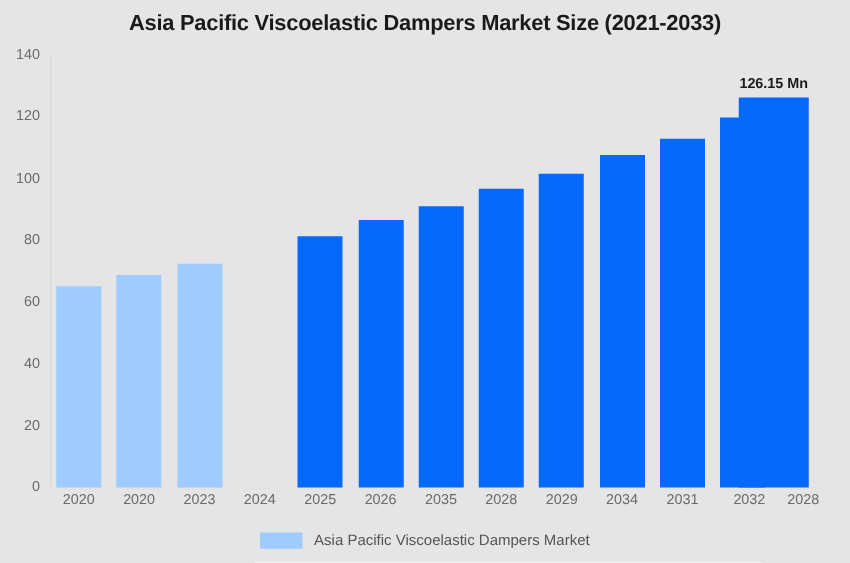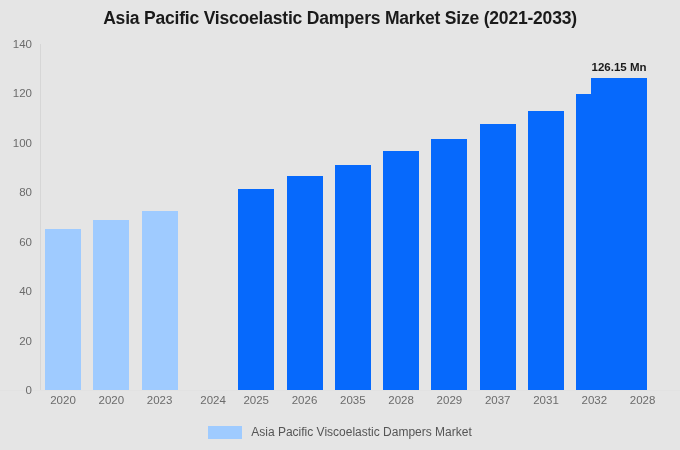--- a/index.html
+++ b/index.html
@@ -157,21 +157,21 @@
       </div>
       <div class="x-tick" style="left: 45px; width: 36px;">2020</div>
       <div class="bar" style="left: 93.3px; width: 36px; height: 170.034px;">
         <div class="bar-rect" style="height: 170.034px; background: rgb(159, 203, 255);"></div>
       </div>
       <div class="x-tick" style="left: 93.3px; width: 36px;">2020</div>
       <div class="bar" style="left: 141.6px; width: 36px; height: 179.179px;">
         <div class="bar-rect" style="height: 179.179px; background: rgb(159, 203, 255);"></div>
       </div>
       <div class="x-tick" style="left: 141.6px; width: 36px;">2023</div>
-      <div class="x-tick" style="left: 189.9px; width: 36px; text-align: right;">2024</div>
+      <div class="x-tick" style="left: 189.9px; width: 36px;">2024</div>
       <div class="bar" style="left: 238.2px; width: 36px; height: 200.927px;">
         <div class="bar-rect" style="height: 200.927px; background: rgb(6, 105, 252);"></div>
       </div>
       <div class="x-tick" style="left: 238.2px; width: 36px;">2025</div>
       <div class="bar" style="left: 286.5px; width: 36px; height: 214.026px;">
         <div class="bar-rect" style="height: 214.026px; background: rgb(6, 105, 252);"></div>
       </div>
       <div class="x-tick" style="left: 286.5px; width: 36px;">2026</div>
       <div class="bar" style="left: 334.8px; width: 36px; height: 224.9px;">
         <div class="bar-rect" style="height: 224.9px; background: rgb(6, 105, 252);"></div>
@@ -181,29 +181,29 @@
         <div class="bar-rect" style="height: 238.987px; background: rgb(6, 105, 252);"></div>
       </div>
       <div class="x-tick" style="left: 383.1px; width: 36px;">2028</div>
       <div class="bar" style="left: 431.4px; width: 36px; height: 251.097px;">
         <div class="bar-rect" style="height: 251.097px; background: rgb(6, 105, 252);"></div>
       </div>
       <div class="x-tick" style="left: 431.4px; width: 36px;">2029</div>
       <div class="bar" style="left: 479.7px; width: 36px; height: 265.926px;">
         <div class="bar-rect" style="height: 265.926px; background: rgb(6, 105, 252);"></div>
       </div>
-      <div class="x-tick" style="left: 479.7px; width: 36px;">2037</div>
+      <div class="x-tick" style="left: 479.7px; width: 36px;">2034</div>
       <div class="bar" style="left: 528px; width: 36px; height: 279.024px;">
         <div class="bar-rect" style="height: 279.024px; background: rgb(6, 105, 252);"></div>
       </div>
       <div class="x-tick" style="left: 528px; width: 36px;">2031</div>
       <div class="bar" style="left: 576.3px; width: 36px; height: 296.077px;">
         <div class="bar-rect" style="height: 296.077px; background: rgb(6, 105, 252);"></div>
       </div>
-      <div class="x-tick" style="left: 576.3px; width: 36px;">2032</div>
+      <div class="x-tick" style="left: 576.3px; width: 36px; text-align: right;">2032</div>
       <div class="bar" style="left: 591px; width: 56px; height: 311.771px;">
         <div class="bar-rect" style="height: 311.771px; background: rgb(6, 105, 252);"></div>
         <div class="bar-label">126.15 Mn</div>
       </div>
       <div class="x-tick" style="left: 624.6px; width: 36px;">2028</div>
     </div>
 
   <div class="legend">
     <div class="legend-item">
       <span class="legend-swatch" id="legend-swatch" style="background: rgb(159, 203, 255);"></span>

